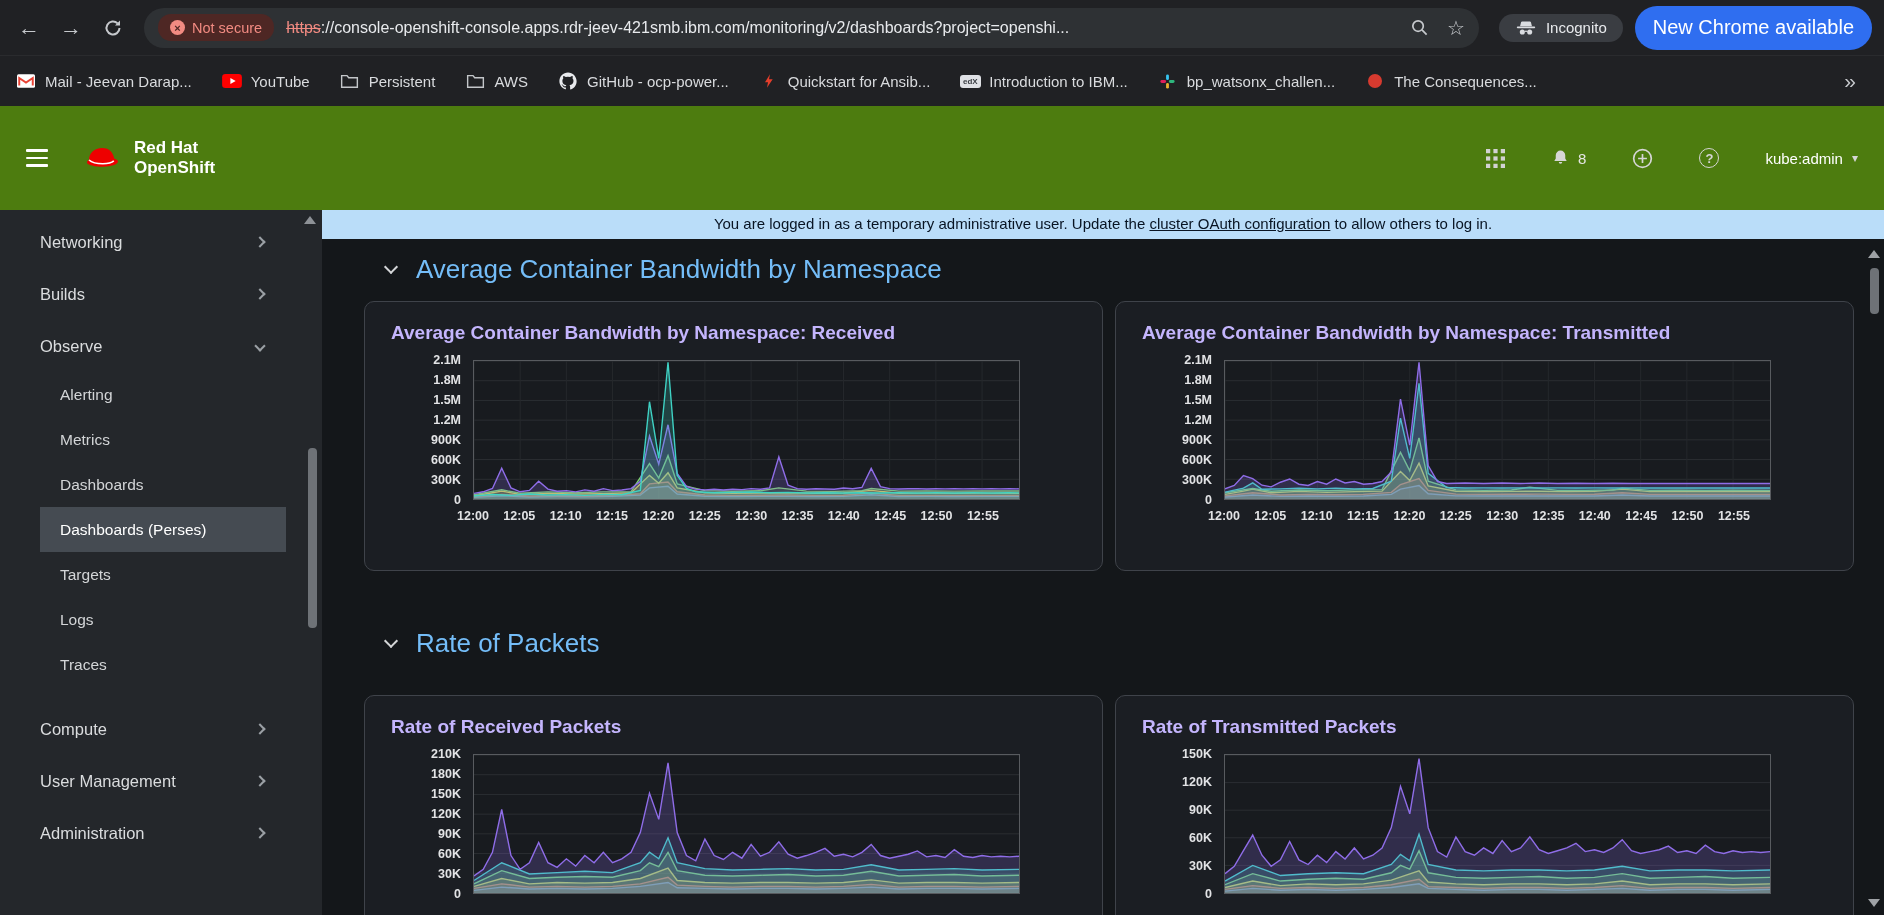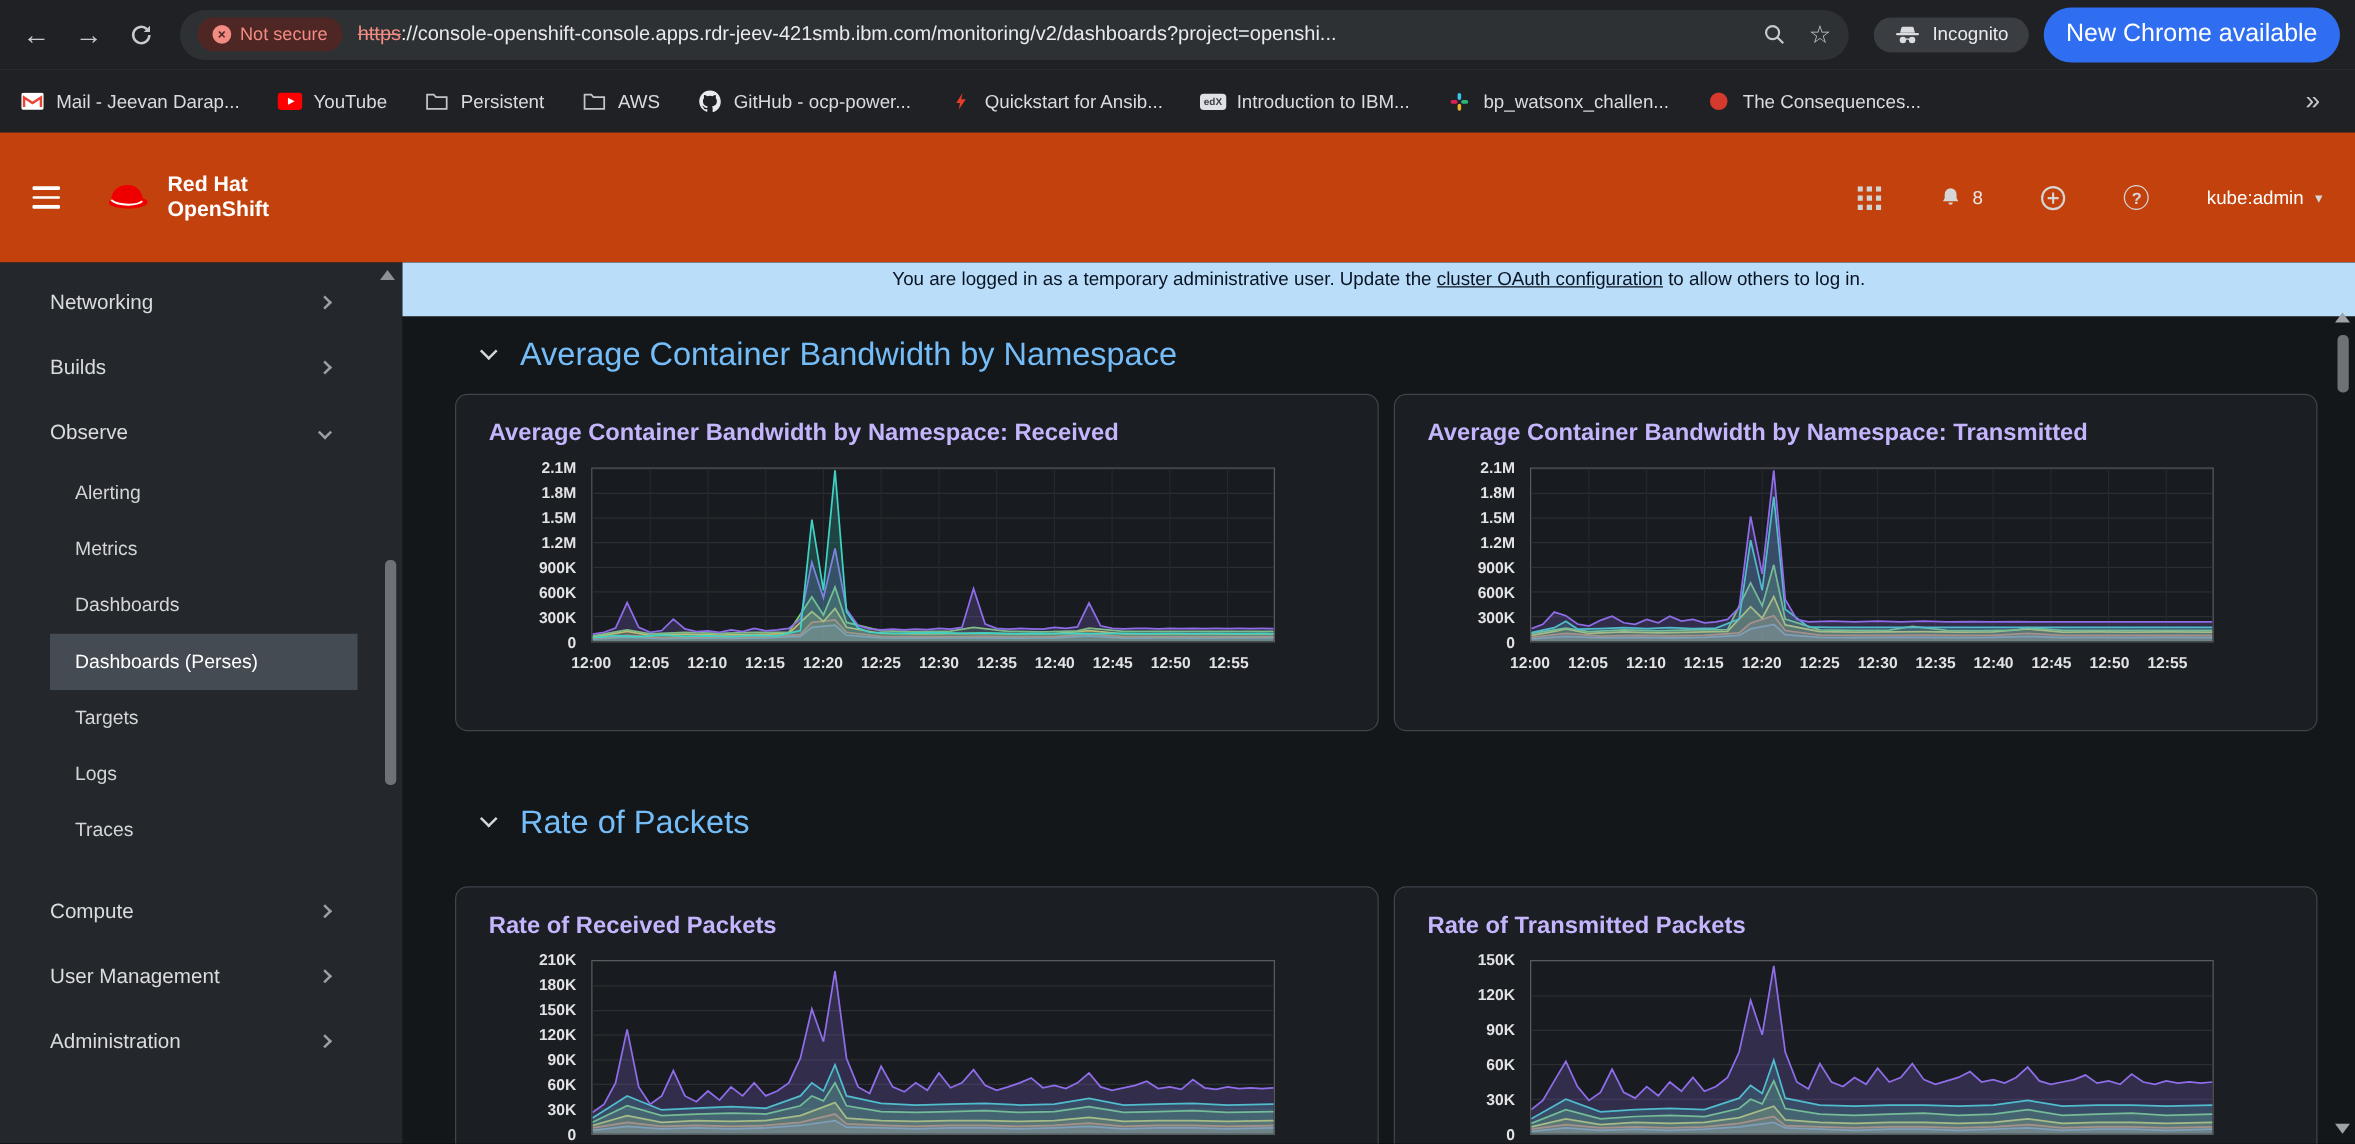--- a/index.html
+++ b/index.html
@@ -22,21 +22,21 @@
 
   
   .bookmarks { height:51px; background:#202124; border-top:1px solid #2a2b2e; display:flex; align-items:center; padding:0 16px; gap:30px; }
   .bm { display:flex; align-items:center; gap:9px; color:#d9dbde; font-size:15px; flex:none; }
   .bm-icon { width:20px; height:20px; display:flex; align-items:center; justify-content:center; flex:none; }
   .edx-box { background:#dfe1e5; color:#3b3f44; font-size:8px; font-weight:bold; padding:2px 3px; border-radius:3px; }
   .red-dot { width:14px; height:14px; border-radius:50%; background:#d63a2f; display:inline-block; }
   .overflow { margin-left:auto; font-size:21px; color:#c6c9cd; padding-right:12px; }
 
   
-  .masthead { height:104px; background:#c2410c; display:flex; align-items:center; padding:0 26px; }
+  .masthead { height:104px; background:#4d7c0f; display:flex; align-items:center; padding:0 26px; }
   .hamburger { width:22px; display:flex; flex-direction:column; gap:5px; margin-right:32px; }
   .hamburger div { height:2.5px; background:#fff; border-radius:1px; }
   .logo { display:flex; align-items:center; gap:10px; }
   .logo-text { color:#fff; font-size:17px; line-height:1.18; font-weight:bold; }
   .mast-right { margin-left:auto; display:flex; align-items:center; gap:46px; color:#e6e6e6; }
   .bell-group { display:flex; align-items:center; gap:8px; font-size:15px; }
   .help-circle { width:20px; height:20px; border:1.6px solid #d6d6d6; border-radius:50%; display:flex; align-items:center; justify-content:center; font-size:13px; font-weight:bold; color:#d6d6d6; }
   .user-menu { display:flex; align-items:center; gap:9px; font-size:15px; color:#fff; }
   .caret { font-size:12px; color:#d6d6d6; }
 
@@ -48,21 +48,21 @@
   .nav-sub.selected { background:#454b52; color:#fff; }
   .gap-top { margin-top:16px; }
   .chev { width:8px; height:8px; border:solid #9ba0a5; border-width:0 2px 2px 0; display:inline-block; }
   .chev.right { transform:rotate(-45deg); }
   .chev.down { transform:rotate(45deg); }
   .sb-up { position:absolute; top:6px; right:6px; width:0; height:0; border-left:6px solid transparent; border-right:6px solid transparent; border-bottom:8px solid #8d9196; }
   .sb-thumb { position:absolute; top:238px; right:5px; width:9px; height:180px; background:#6e7277; border-radius:4px; }
 
   
   .main { flex:1; min-width:0; position:relative; background:#14171a; }
-  .banner { height:43px; background:#baddf9; color:#081423; font-size:15px; text-align:center; line-height:27px; white-space:nowrap; overflow:hidden; }
+  .banner { height:29px; background:#baddf9; color:#081423; font-size:15px; text-align:center; line-height:27px; white-space:nowrap; overflow:hidden; }
   .banner a { color:#081423; text-decoration:underline; }
   .dash { height:678px; overflow:hidden; padding:8px 0 0 42px; }
   .section-header { display:flex; align-items:center; gap:20px; margin:6px 0 16px 22px; height:32px; }
   .section-header .chev { border-color:#d4d6d8; width:10px; height:10px; border-width:0 2.5px 2.5px 0; margin-top:-4px; }
   .section-title { color:#74bdf8; font-size:26px; font-weight:400; }
   .section-header.second { margin:56px 0 36px 22px; }
   .panel-row { display:flex; gap:12px; width:1490px; }
   .panel { flex:1; height:270px; background:#1b1e23; border:1px solid #3f434a; border-radius:10px; padding:20px 26px; overflow:hidden; }
   .panel-title { color:#c4b5fd; font-size:19px; font-weight:bold; }
   .chart { display:grid; grid-template-columns:82px 1fr; margin-top:16px; padding-right:56px; }

